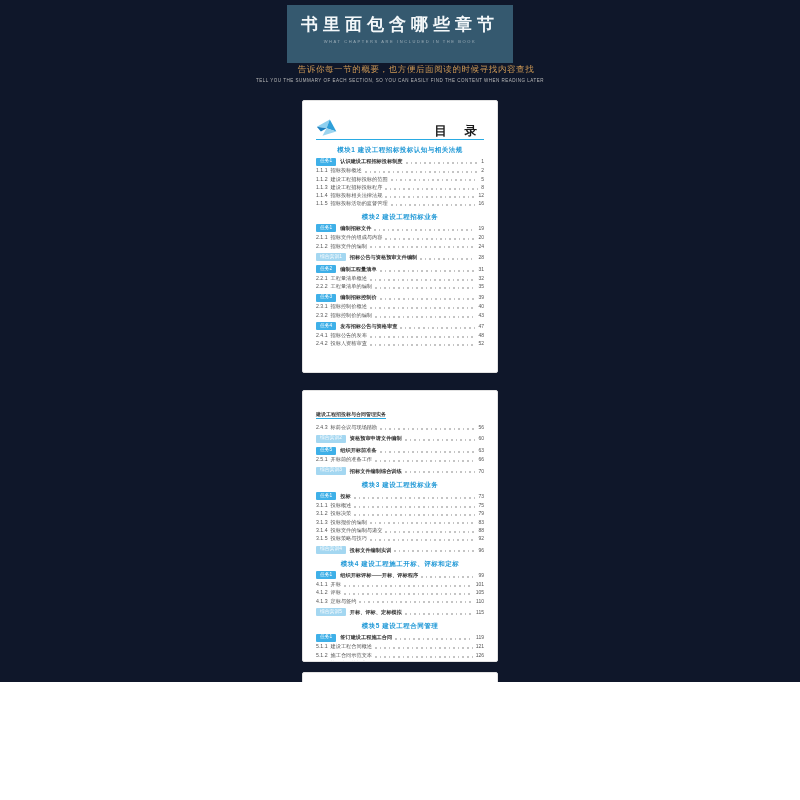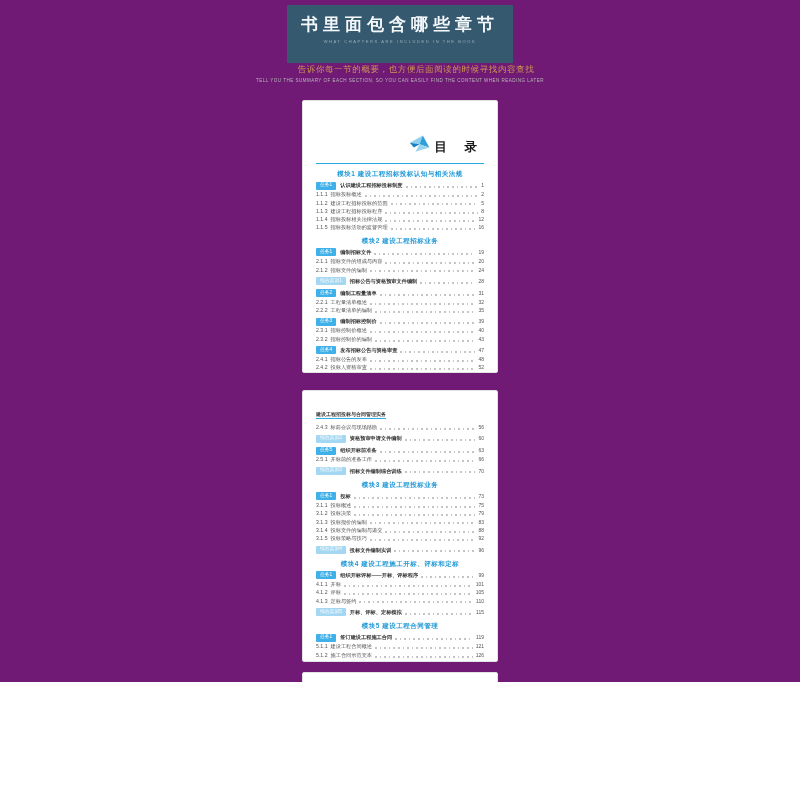--- a/index.html
+++ b/index.html
@@ -1,18 +1,18 @@
 <!DOCTYPE html>
 <html><head>
 <meta charset="utf-8">
 <style>
   * { box-sizing: border-box; margin: 0; padding: 0; }
   html,body { width:800px; height:800px; background:#fff;
     font-family:"Liberation Sans","DejaVu Sans",sans-serif; }
-  #canvas { position:relative; width:800px; height:682px; background:#701a75; overflow:hidden; }
+  #canvas { position:relative; width:800px; height:682px; background:#0f172a; overflow:hidden; }
 
   
   .banner { position:absolute; left:287px; top:5px; width:226px; height:58px;
     background:#35596f; color:#fff; text-align:center; }
   .banner-title { font-size:17px; font-weight:600; letter-spacing:5px; padding-top:8px; color:#f4f8fa; }
   .banner-divider { font-size:4px; letter-spacing:1.6px; color:rgba(255,255,255,.48); margin-top:3px; }
   .banner-subtitle { font-size:9px; letter-spacing:4.5px; margin-top:4px; color:#e8f0f5; }
 
   
   .intro-cn { position:absolute; left:16px; top:64px; width:800px; text-align:center;
@@ -22,22 +22,22 @@
 
   
   .page { position:absolute; left:302px; width:196px; background:#fff;
     border:1px solid #e2e2e2; border-radius:2px; overflow:hidden; }
   .page1 { top:100px; height:273px; }
   .page2 { top:390px; height:272px; }
   .page3 { top:672px; height:116px; }
   .page-inner { padding:0 13px; position:relative; height:100%; }
 
   
-  .toc-head { position:relative; margin-top:32px; border-bottom:1.5px solid #2aabe3;
-    padding-bottom:9px; display:flex; align-items:flex-end; justify-content:flex-end; }
+  .toc-head { position:relative; margin-top:16px; border-bottom:1.5px solid #2aabe3;
+    padding-bottom:1px; display:flex; align-items:flex-end; justify-content:space-between; }
   .toc-logo { width:26px; height:21px; }
   .toc-title { font-weight:bold; font-size:12.5px; letter-spacing:7px; color:#1a1a1a; line-height:14px; }
 
   
   .running-head-wrap { margin-top:11px; }
   .running-head-wrap.right { text-align:right; }
   .running-head { display:inline-block; font-size:5px; font-weight:bold; color:#3a3a3a;
     border-bottom:1.2px solid #2aabe3; padding-bottom:1px; }
   .running-head.hl { background:#eaf6fd; padding:1px 3px 2px; }
 

